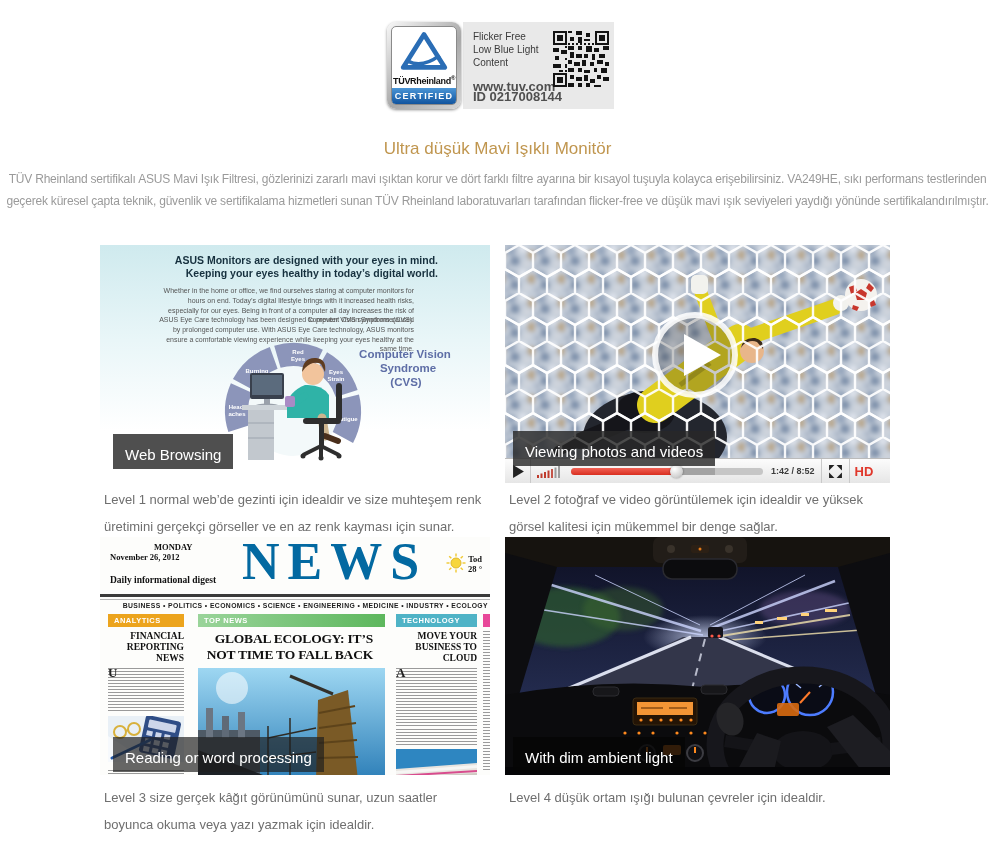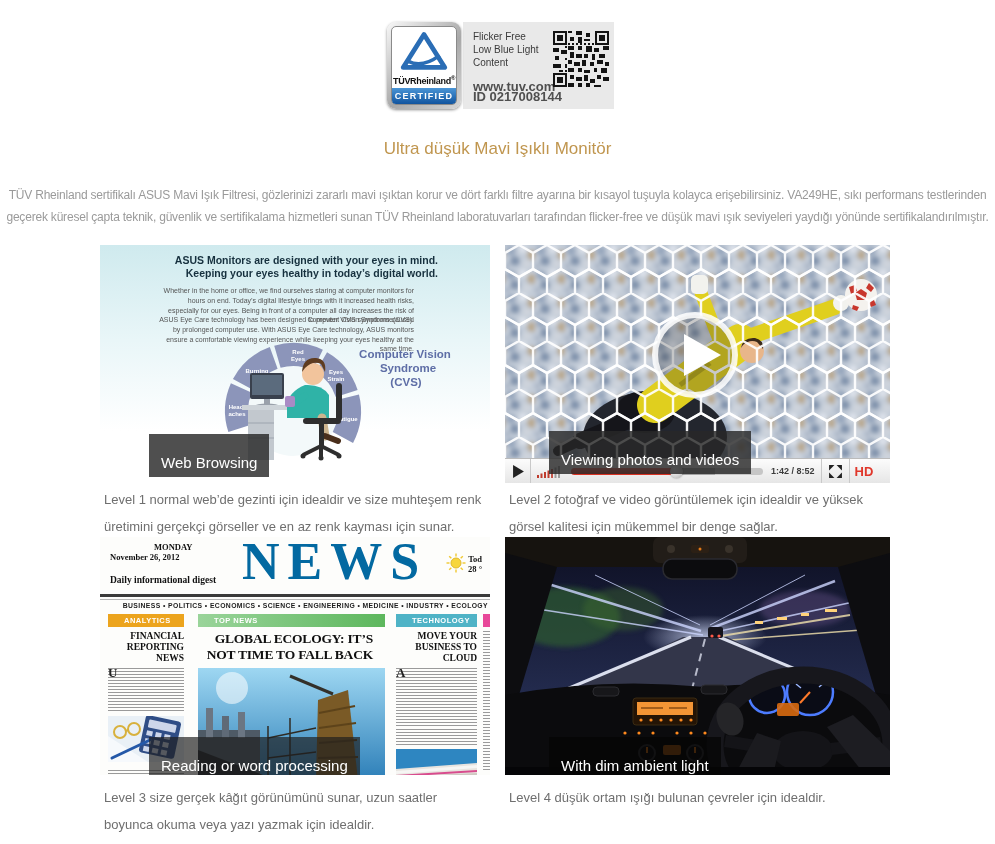--- a/index.html
+++ b/index.html
@@ -15,29 +15,29 @@
   .tuv-reg{font-size:6px;vertical-align:4px;}
   .tuv-band{position:absolute;left:0;right:0;bottom:0;height:16px;background:linear-gradient(180deg,#4a95d6,#11549e);
     color:#fff;font-size:9px;font-weight:bold;letter-spacing:1.2px;display:flex;align-items:center;justify-content:center;}
   .badge-panel{flex:1;background:#e9e9e9;position:relative;margin-left:2px;}
   .feat{position:absolute;left:10px;top:8px;font-size:10px;color:#3a3a3a;line-height:13px;}
   .site{position:absolute;left:10px;bottom:7px;font-size:13px;font-weight:bold;color:#4f4f4f;line-height:10px;}
   .qr{position:absolute;right:5px;top:9px;width:56px;height:56px;}
 
   
   .main-title{position:absolute;top:139px;left:0;width:100%;text-align:center;font-size:17px;color:#c0964f;}
-  .main-desc{position:absolute;top:184px;left:5px;width:985px;text-align:center;font-size:12px;letter-spacing:-0.2px;line-height:22px;color:#9a9a9a;}
+  .main-desc{position:absolute;top:168px;left:5px;width:985px;text-align:center;font-size:12px;letter-spacing:-0.2px;line-height:22px;color:#9a9a9a;}
 
   
   .card{position:absolute;overflow:hidden;text-align:right;}
   .card-web{left:100px;top:245px;width:390px;height:238px;background:linear-gradient(180deg,#cfeaee 0%,#e9f6f8 40%,#ffffff 78%);}
   .card-video{left:505px;top:245px;width:385px;height:238px;background:#222;}
   .card-news{left:100px;top:537px;width:390px;height:238px;background:#fdfdfb;}
   .card-night{left:505px;top:537px;width:385px;height:238px;background:#000;}
-  .img-label{position:absolute;background:rgba(40,40,40,.82);color:#fff;font-size:15px;padding:20px 12px 6px;white-space:nowrap;z-index:6;margin-left:36px;}
+  .img-label{position:absolute;background:rgba(40,40,40,.82);color:#fff;font-size:15px;padding:12px 12px 6px;white-space:nowrap;z-index:6;}
   .lab-web{left:13px;top:189px;}
   .lab-video{left:8px;top:186px;}
   .lab-news{left:13px;top:200px;background:rgba(30,30,30,.68);}
   .lab-night{left:8px;top:200px;background:rgba(5,5,5,.78);}
 
   .caption{position:absolute;font-size:13px;color:#6f6f6f;line-height:27px;}
   .cap1{left:104px;top:486px;width:402px;}
   .cap2{left:509px;top:486px;width:362px;}
   .cap3{left:104px;top:784px;width:355px;}
   .cap4{left:509px;top:784px;width:385px;}
@@ -66,21 +66,21 @@
   
   .np-day{position:absolute;left:10px;top:5px;font-family:"Liberation Serif",serif;font-weight:bold;font-size:8.5px;color:#111;padding-left:44px;}
   .np-date{position:absolute;left:10px;top:15px;font-family:"Liberation Serif",serif;font-weight:bold;font-size:8.5px;color:#111;}
   .np-tagline{position:absolute;left:10px;top:38px;font-family:"Liberation Serif",serif;font-weight:bold;font-size:9.5px;color:#111;}
   .np-mast{position:absolute;left:142px;top:-3px;font-family:"Liberation Serif",serif;font-weight:bold;font-size:52px;line-height:56px;letter-spacing:8px;color:#0369a1;}
   .np-sun{position:absolute;left:346px;top:16px;}
   .np-weather{position:absolute;left:368px;top:17px;font-family:"Liberation Serif",serif;font-weight:bold;font-size:8.5px;line-height:10px;color:#111;white-space:nowrap;}
   .np-rule{position:absolute;left:0;top:57px;width:390px;height:3px;background:#3a3a3a;}
   .np-rule2{position:absolute;left:0;top:62px;width:390px;height:1px;background:#b5b5b5;}
   .np-nav{position:absolute;left:8px;top:65px;width:380px;font-size:6.8px;font-weight:bold;color:#1c1c1c;letter-spacing:.4px;white-space:nowrap;overflow:hidden;}
-  .np-tag{position:absolute;top:77px;height:13px;color:#fff;font-size:7.5px;font-weight:bold;letter-spacing:.5px;display:flex;align-items:center;padding-left:16px;box-sizing:border-box;}
+  .np-tag{position:absolute;top:77px;height:13px;color:#fff;font-size:7.5px;font-weight:bold;letter-spacing:.5px;display:flex;align-items:center;padding-left:6px;box-sizing:border-box;}
   .tag1{left:8px;width:76px;background:#eca41d;}
   .tag2{left:98px;width:187px;background:linear-gradient(90deg,#9ad49a,#5db75d);}
   .tag3{left:296px;width:81px;background:#4fb3c6;}
   .tag4{left:383px;width:7px;background:#e84899;}
   .np-col{position:absolute;top:94px;}
   .col1{left:8px;width:76px;}
   .col2{left:98px;width:175px;}
   .col3{left:296px;width:81px;}
   .col4{left:383px;width:7px;}
   .np-h1{font-family:"Liberation Serif",serif;font-weight:bold;font-size:9.5px;line-height:11px;color:#101010;margin:0 0 4px;}

